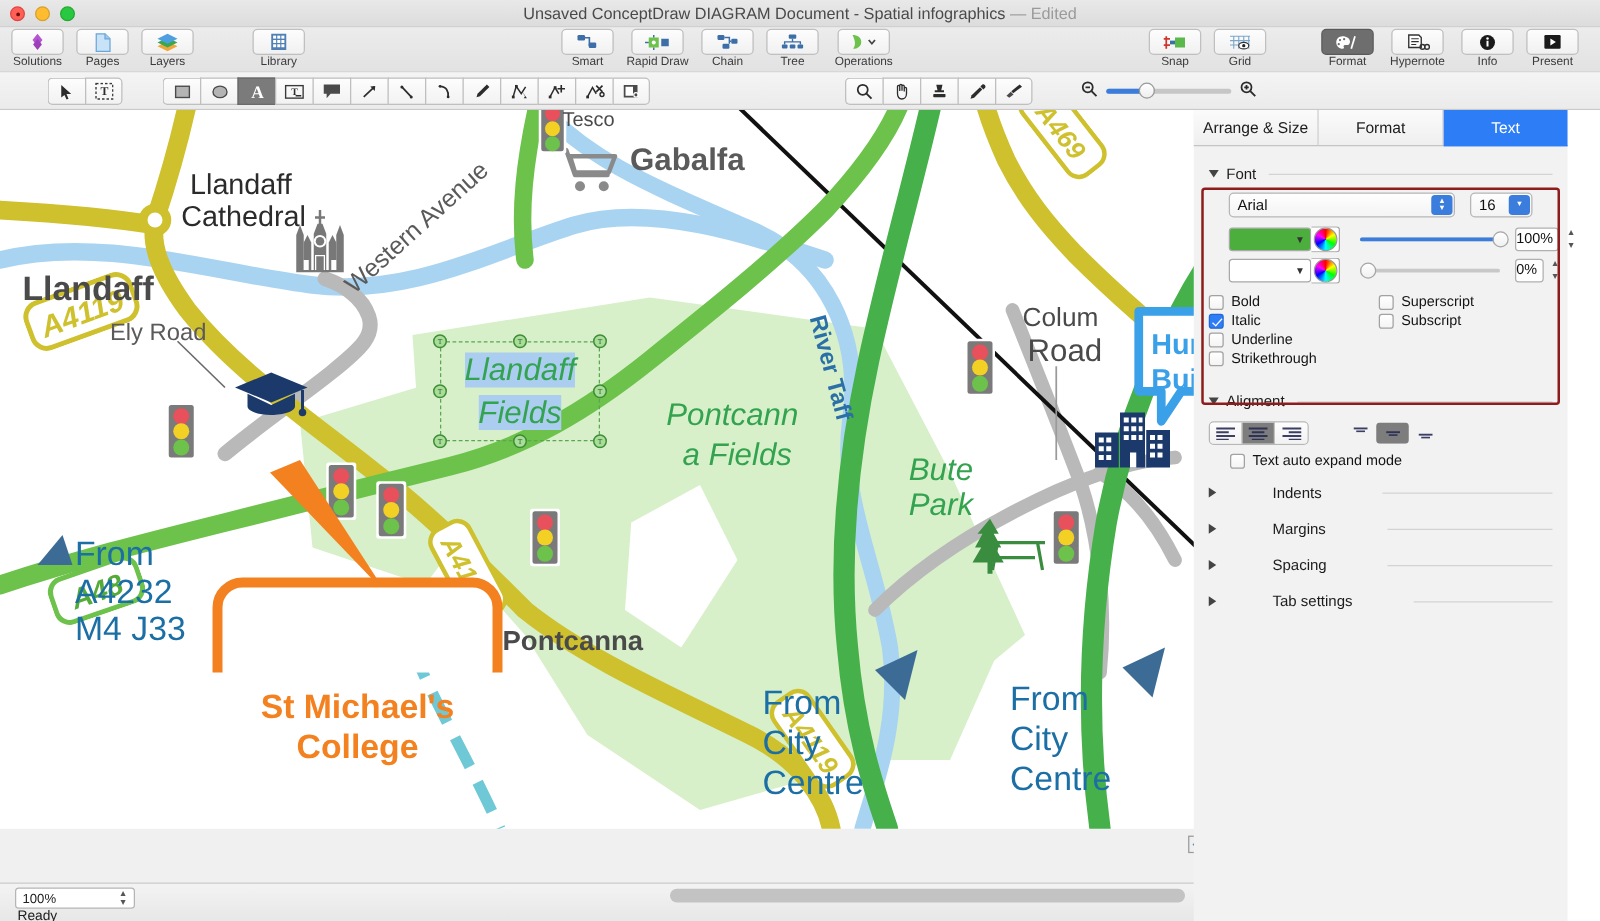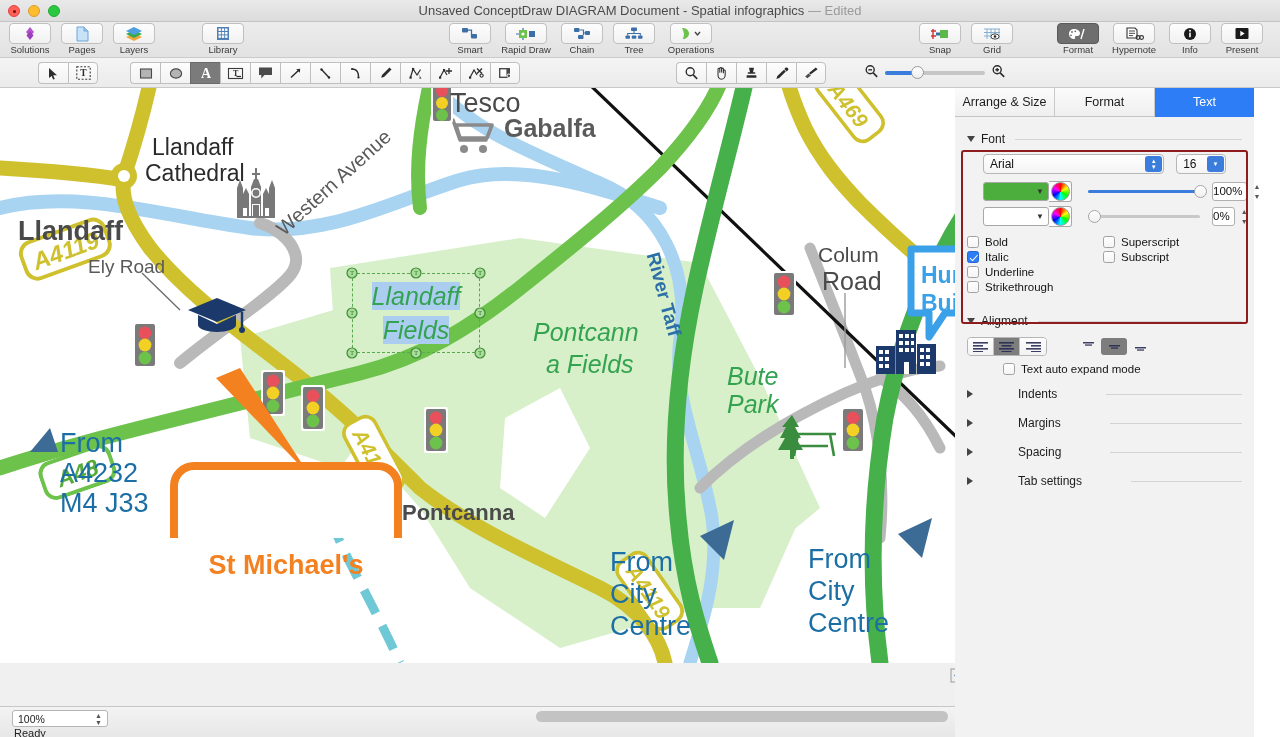--- a/index.html
+++ b/index.html
@@ -753,21 +753,21 @@
             <circle cx="13" cy="24" r="6.4" fill="#f2d024"></circle>
             <circle cx="13" cy="37" r="6.4" fill="#6cc24a"></circle>
           </svg>
       </div>
 
       <svg class="maplayer" width="968" height="575" viewBox="0 0 968 575">
         <path d="M142 185 L180 222" stroke="#6a6a6a" stroke-width="1.3" fill="none"></path>
         <path d="M845 205 L845 280" stroke="#9a9a9a" stroke-width="1.4" fill="none"></path>
       </svg>
 
-      <div class="mlabel" style="left:450px; top:0px; font-size:27px; color:#4a4a4a;">Tesco</div>
+      <div class="mlabel" style="left:450px; top:0px; font-size:16px; color:#4a4a4a;">Tesco</div>
       <div class="mlabel" style="left:504px; top:26px; font-size:25px; font-weight:700; color:#5a5a5a;">Gabalfa</div>
       <div class="mlabel" style="left:152px; top:46px; font-size:23px; color:#2b2b2b;">Llandaff</div>
       <div class="mlabel" style="left:145px; top:72px; font-size:23px; color:#2b2b2b;">Cathedral</div>
       <div class="mlabel" style="left:18px; top:128px; font-size:27px; font-weight:700; color:#4a4a4a;">Llandaff</div>
       <div class="mlabel" style="left:88px; top:168px; font-size:19px; color:#5a5a5a;">Ely Road</div>
       <div class="mlabel" style="left:533px; top:230px; font-size:25px; font-style:italic; color:#34a350;">Pontcann</div>
       <div class="mlabel" style="left:546px; top:262px; font-size:25px; font-style:italic; color:#34a350;">a Fields</div>
       <div class="mlabel" style="left:727px; top:274px; font-size:25px; font-style:italic; color:#34a350;">Bute</div>
       <div class="mlabel" style="left:727px; top:302px; font-size:25px; font-style:italic; color:#34a350;">Park</div>
       <div class="mlabel" style="left:818px; top:155px; font-size:21px; color:#4a4a4a;">Colum</div>
@@ -812,20 +812,21 @@
       <div class="mlabel" style="left:808px; top:455px; font-size:27px; color:#1c6fa5; line-height:32px;">From
 City
 Centre</div>
 
       <div class="m" style="left:168px; top:270px;">
         <svg width="252" height="180" viewBox="0 0 252 180">
           <path d="M48 20 L72 10 L142 118 Z" fill="#f4811f"></path>
           <rect x="6" y="108" width="224" height="90" rx="20" fill="#fff" stroke="#f4811f" stroke-width="8"></rect>
         </svg>
         <div class="mlabel" style="left:6px; top:192px; width:224px; text-align:center; font-size:27px; font-weight:700; color:#f4811f;">St Michael's</div>
+        <div class="mlabel" style="left:6px; top:224px; width:224px; text-align:center; font-size:27px; font-weight:700; color:#f4811f;">College</div>
       </div>
 
       <div class="m" style="left:352px; top:185px; width:128px; height:80px;">
 
         <div style="position:absolute; left:0; top:0; width:128px; height:80px; border:1px dashed #5aa84f;"></div>
 
         <svg width="140" height="92" viewBox="0 0 140 92" style="position:absolute;left:-6px;top:-6px;">
           <g fill="#a8dd9a" stroke="#3f8c36" stroke-width="1.2">
             <circle cx="6" cy="6" r="5"></circle>
               <circle cx="70" cy="6" r="5"></circle>
@@ -1058,21 +1059,21 @@
                 <g fill="#3a3f63">
                   <rect x="3" y="6" width="11" height="1.5"></rect>
                   <rect x="5" y="8.4" width="7" height="1.3"></rect>
                 </g>
               </svg>
           </div>
         </div>
       </div>
 
       <div class="row" style="margin-top:7px;">
-        <label class="ck" style="margin-left:20px;">
+        <label class="ck" style="margin-left:1px;">
           <span class="ckbox"></span>
           <span>Text auto expand mode</span>
         </label>
       </div>
 
       <div class="sect-head collapsed">
         <div class="tri right"></div>
         <div class="sect-title">Indents</div>
         <div class="sect-rule"></div>
       </div>

